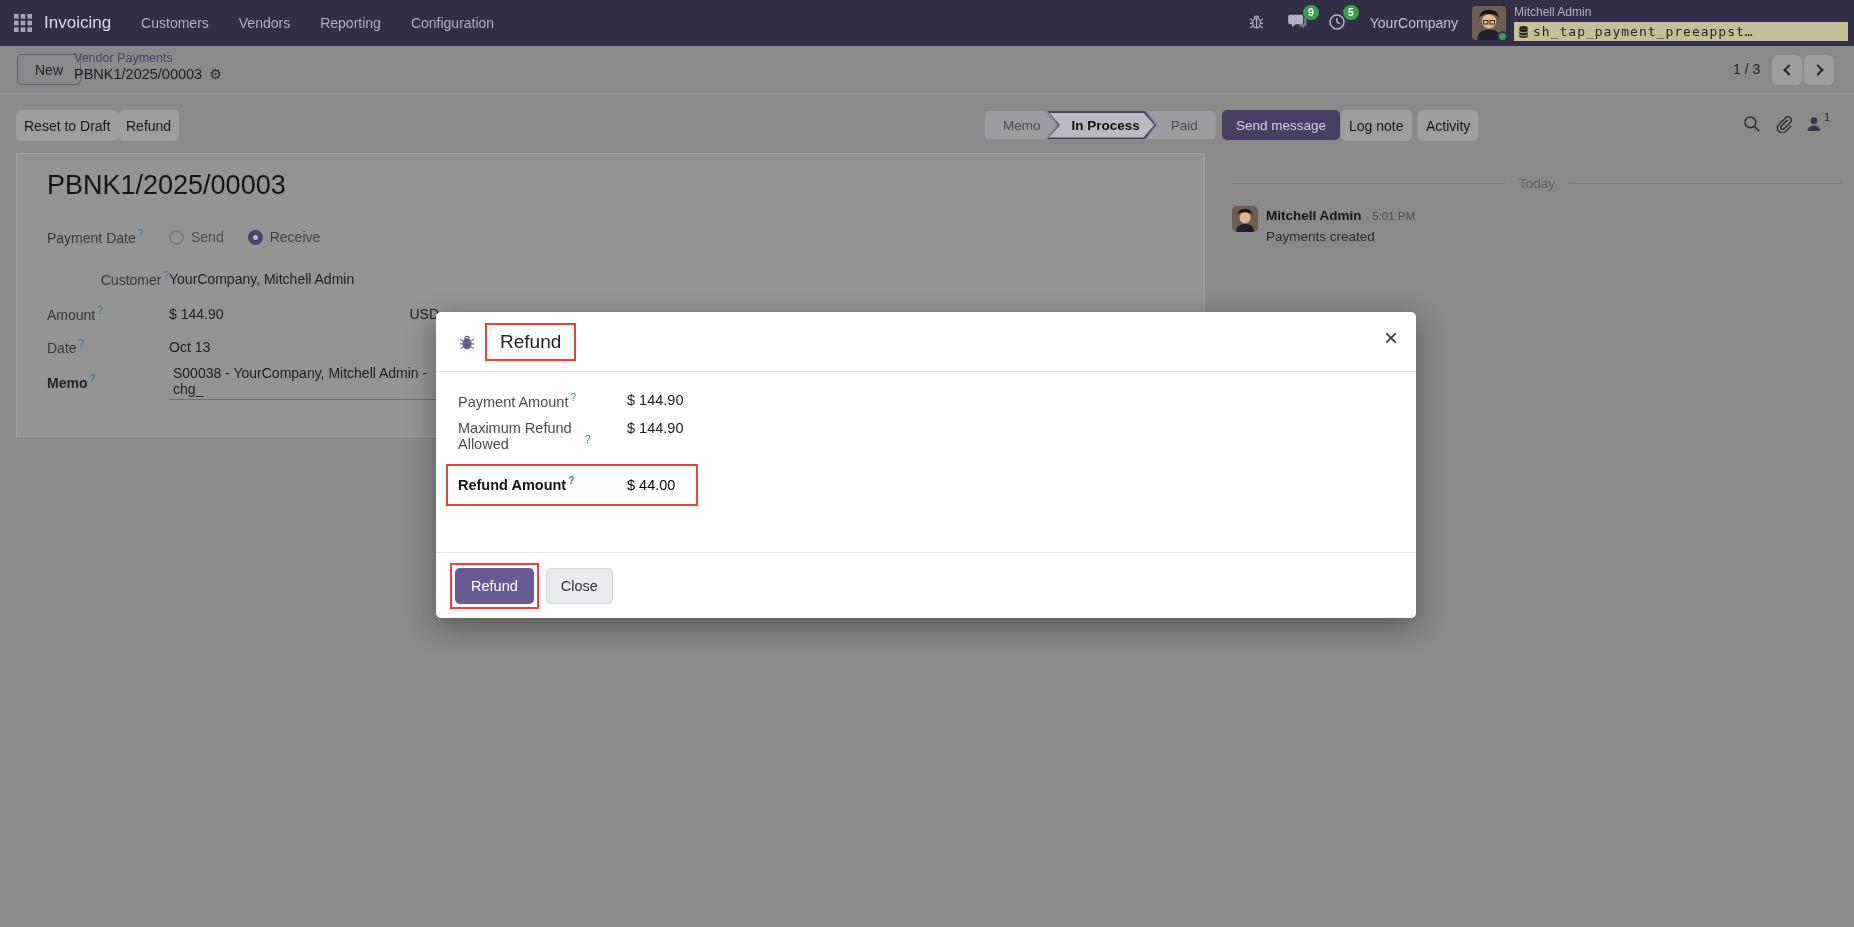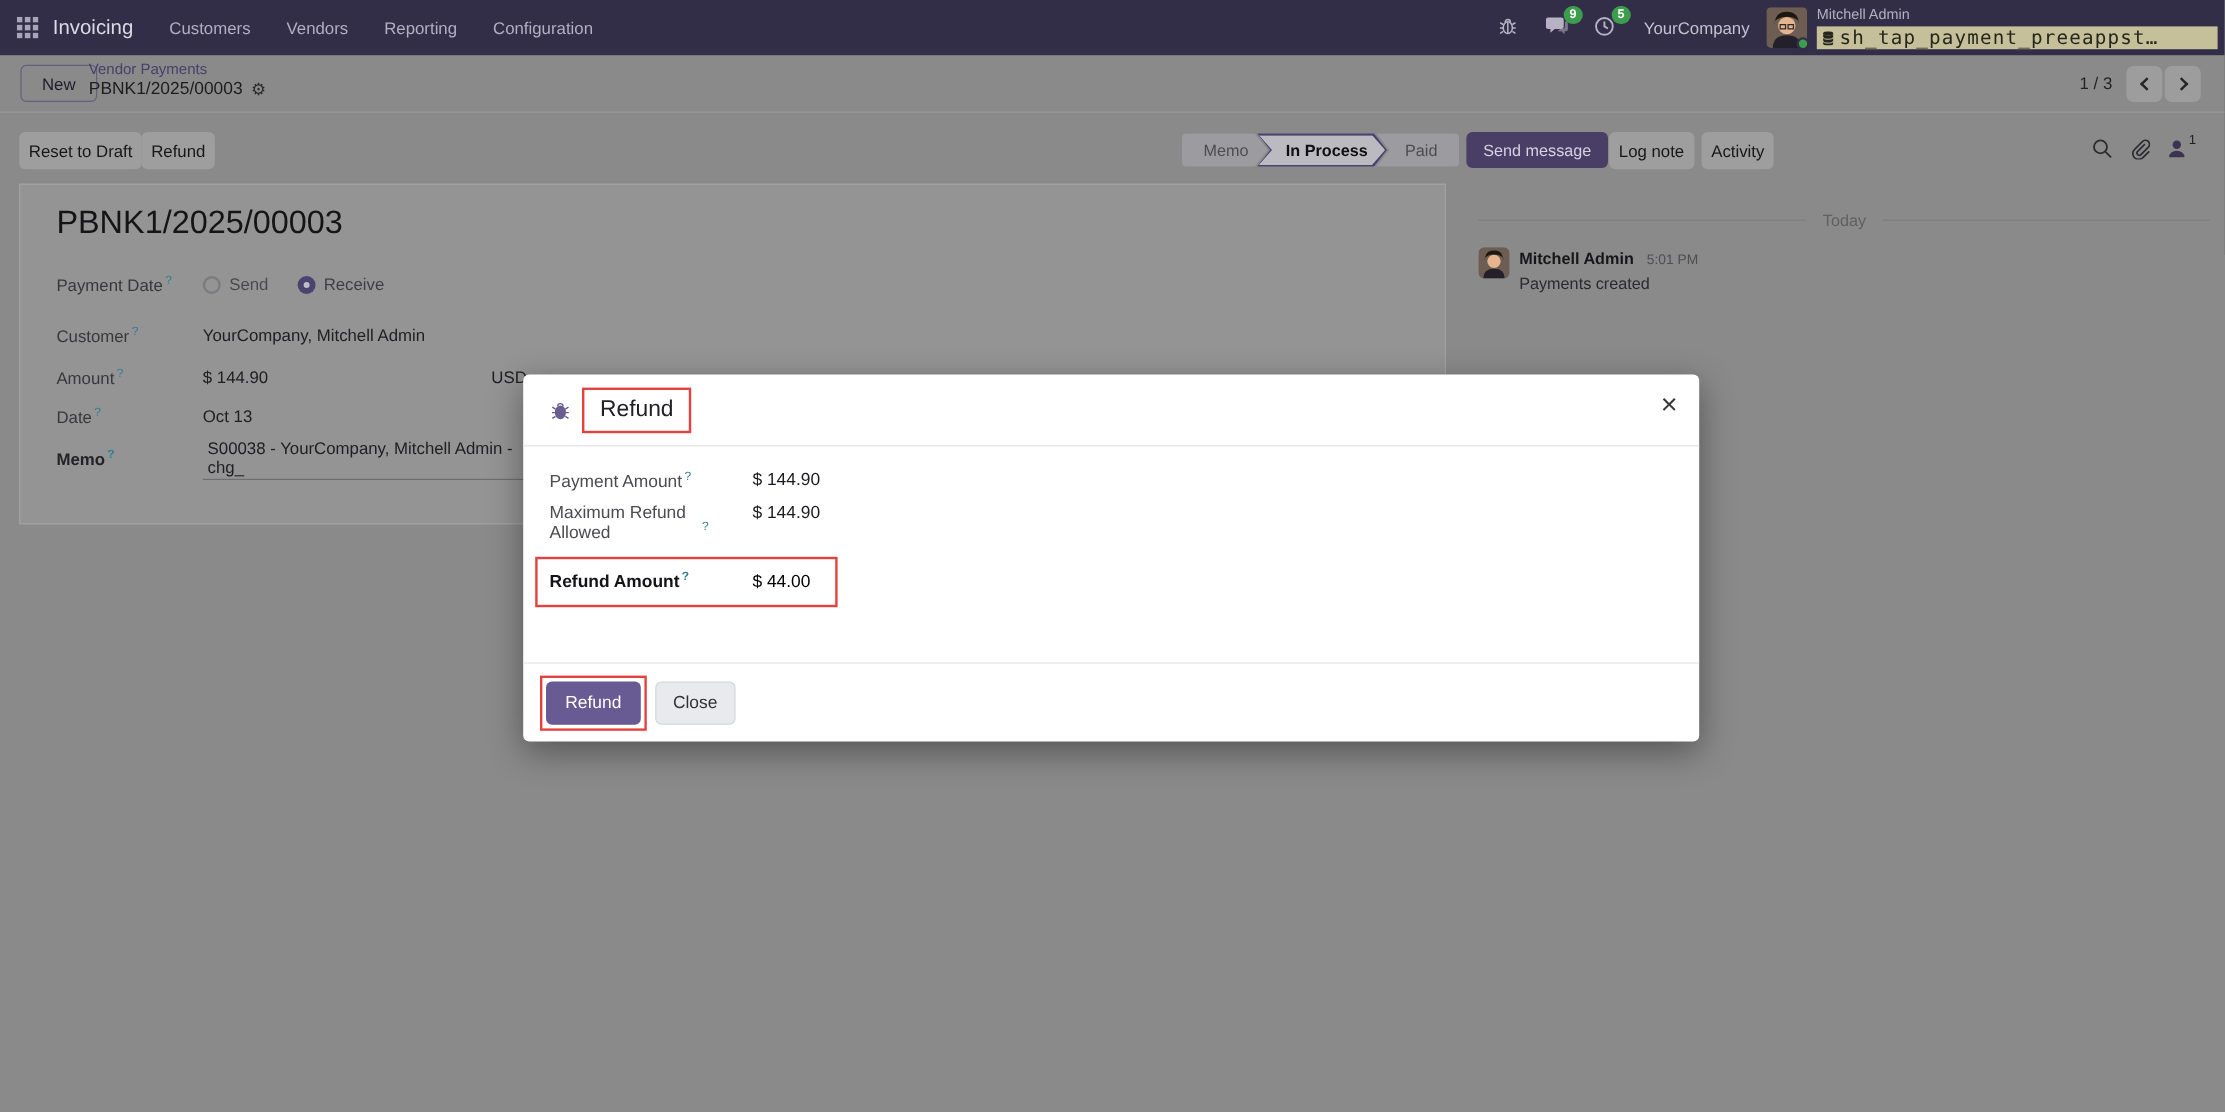--- a/index.html
+++ b/index.html
@@ -18,21 +18,21 @@
            font-size:10.5px; line-height:1; border-radius:9px; padding:2px 5px; font-weight:700; }
   .nav-company { font-size:14px; color:#c4c1d0; margin-left:22px; cursor:pointer; }
   .nav-avatar-wrap { position:relative; width:34px; height:34px; margin-left:14px; cursor:pointer; }
   .nav-avatar-wrap svg { width:34px; height:34px; border-radius:4px; display:block; }
   .presence-dot { position:absolute; right:-2px; bottom:-2px; width:11px; height:11px;
                   border-radius:50%; background:#3c9e4d; border:2px solid #322e47; }
   .user-meta { margin-left:8px; width:334px; }
   .user-name { font-size:12px; color:#b4b0c2; line-height:15px; }
   .db-box { margin-top:2px; background:#c6c09a; color:#26261c; height:19px; display:flex;
             align-items:center; gap:5px; padding:0 5px; overflow:hidden; white-space:nowrap;
-            font-family:"DejaVu Sans Mono", monospace; font-size:16px; letter-spacing:1px; }
+            font-family:"DejaVu Sans Mono", monospace; font-size:13px; letter-spacing:1px; }
 
   
   .bc-row { position:absolute; top:46px; left:0; right:0; height:48px; border-bottom:1px solid #999; z-index:1; }
   .new-btn { position:absolute; left:17px; top:8px; width:64px; height:31px; background:transparent;
              border:1px solid #64607a; border-radius:5px; font-size:14px; color:#1d1d2b;
              font-family:inherit; cursor:pointer; }
   .bc { position:absolute; left:74px; top:5px; }
   .bc-parent { font-size:12.5px; color:#46406a; cursor:pointer; }
   .bc-current-line { display:flex; align-items:center; gap:7px; margin-top:1px; }
   .bc-current { font-size:14.5px; color:#1d1d1f; }
@@ -82,21 +82,21 @@
   .card-title { position:absolute; left:30px; top:16px; font-size:27px; font-weight:500; color:#151517; }
   .col-left { position:absolute; left:30px; top:70px; width:392px; }
   .col-right { position:absolute; left:611px; top:73px; width:560px; }
   .fr { display:flex; align-items:center; height:22px; font-size:14px; }
   .fr .lbl { width:122px; color:#38383c; flex-shrink:0; }
   .fr .lbl.bold { color:#232327; font-weight:700; }
   .fr .val { color:#202024; }
   .col-right .lbl { width:163px; }
   .link { color:#46406a; cursor:pointer; }
   .help { font-size:10px; color:#2f7f95; vertical-align:super; margin-left:2px; }
-  .r1 { margin-top:2px; margin-bottom:20px; } .r2 { margin-bottom:13px; }
+  .r1 { margin-top:2px; margin-bottom:20px; } .r2 { margin-bottom:13px;text-align:right; }
   .r3 { margin-bottom:11px; } .r4 { margin-bottom:13px; }
   .rr { margin-bottom:11px; }
   .usd { margin-left:auto; color:#202024; }
   .memo-val { border-bottom:1px solid #6e6e72; min-width:283px; padding:0 2px 2px 4px; }
   .radio-opt { display:inline-flex; align-items:center; gap:7px; margin-right:24px; color:#4a4a4f; }
   .radio { width:15px; height:15px; border-radius:50%; border:2px solid #7b7b81; background:transparent;
            position:relative; flex-shrink:0; }
   .radio-opt.checked .radio { border:none; background:#4a4270; }
   .radio-opt.checked .radio::after { content:""; position:absolute; left:5px; top:5px; width:5px;
            height:5px; border-radius:50%; background:#bdbdc2; }

